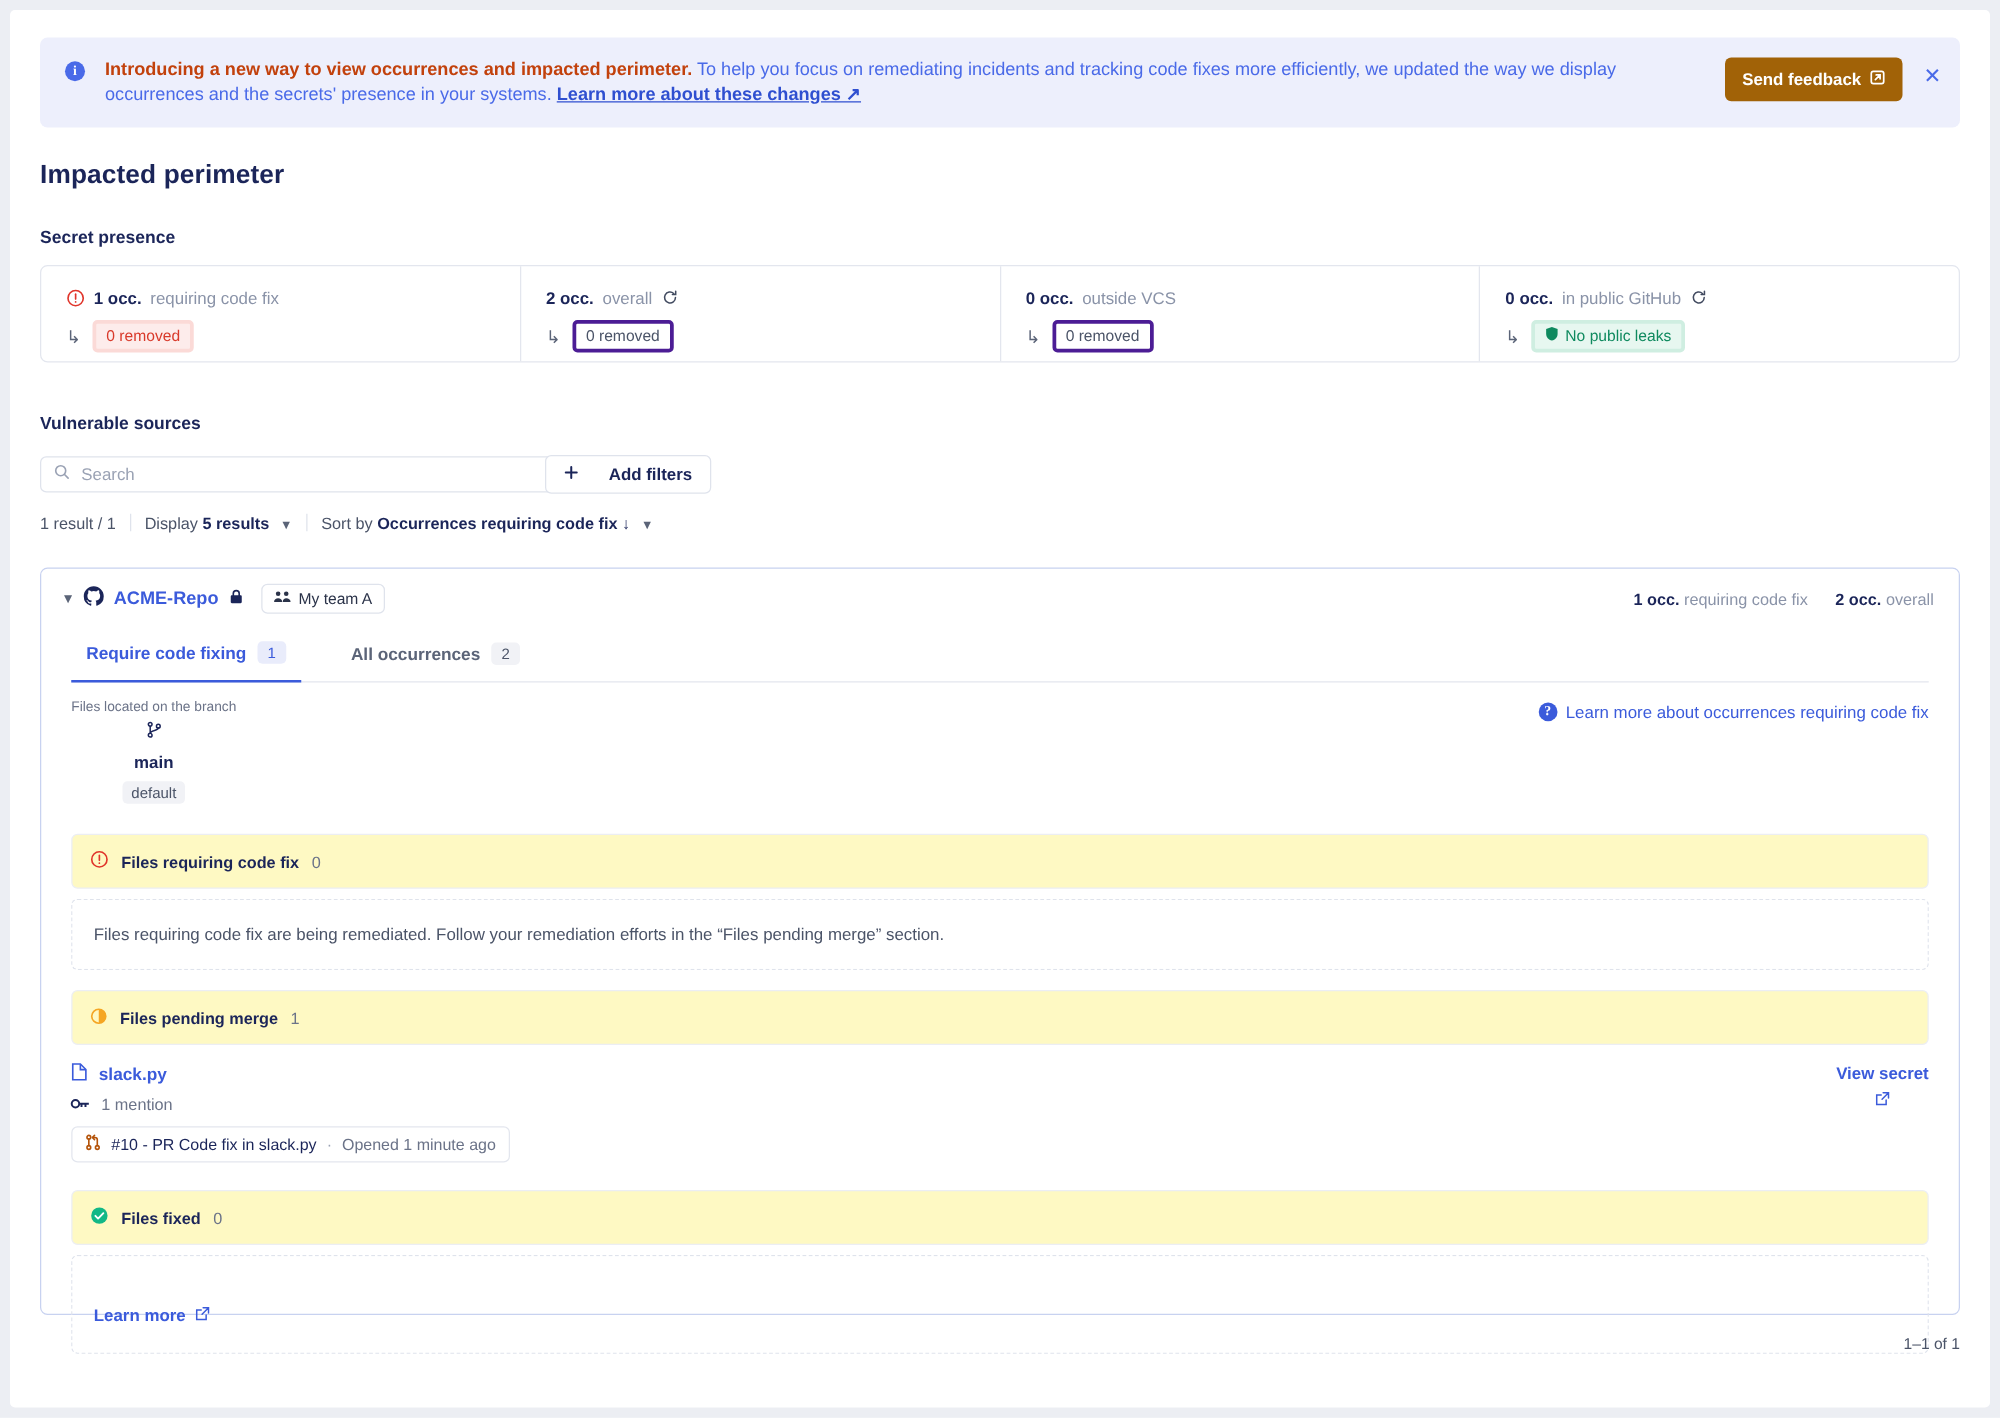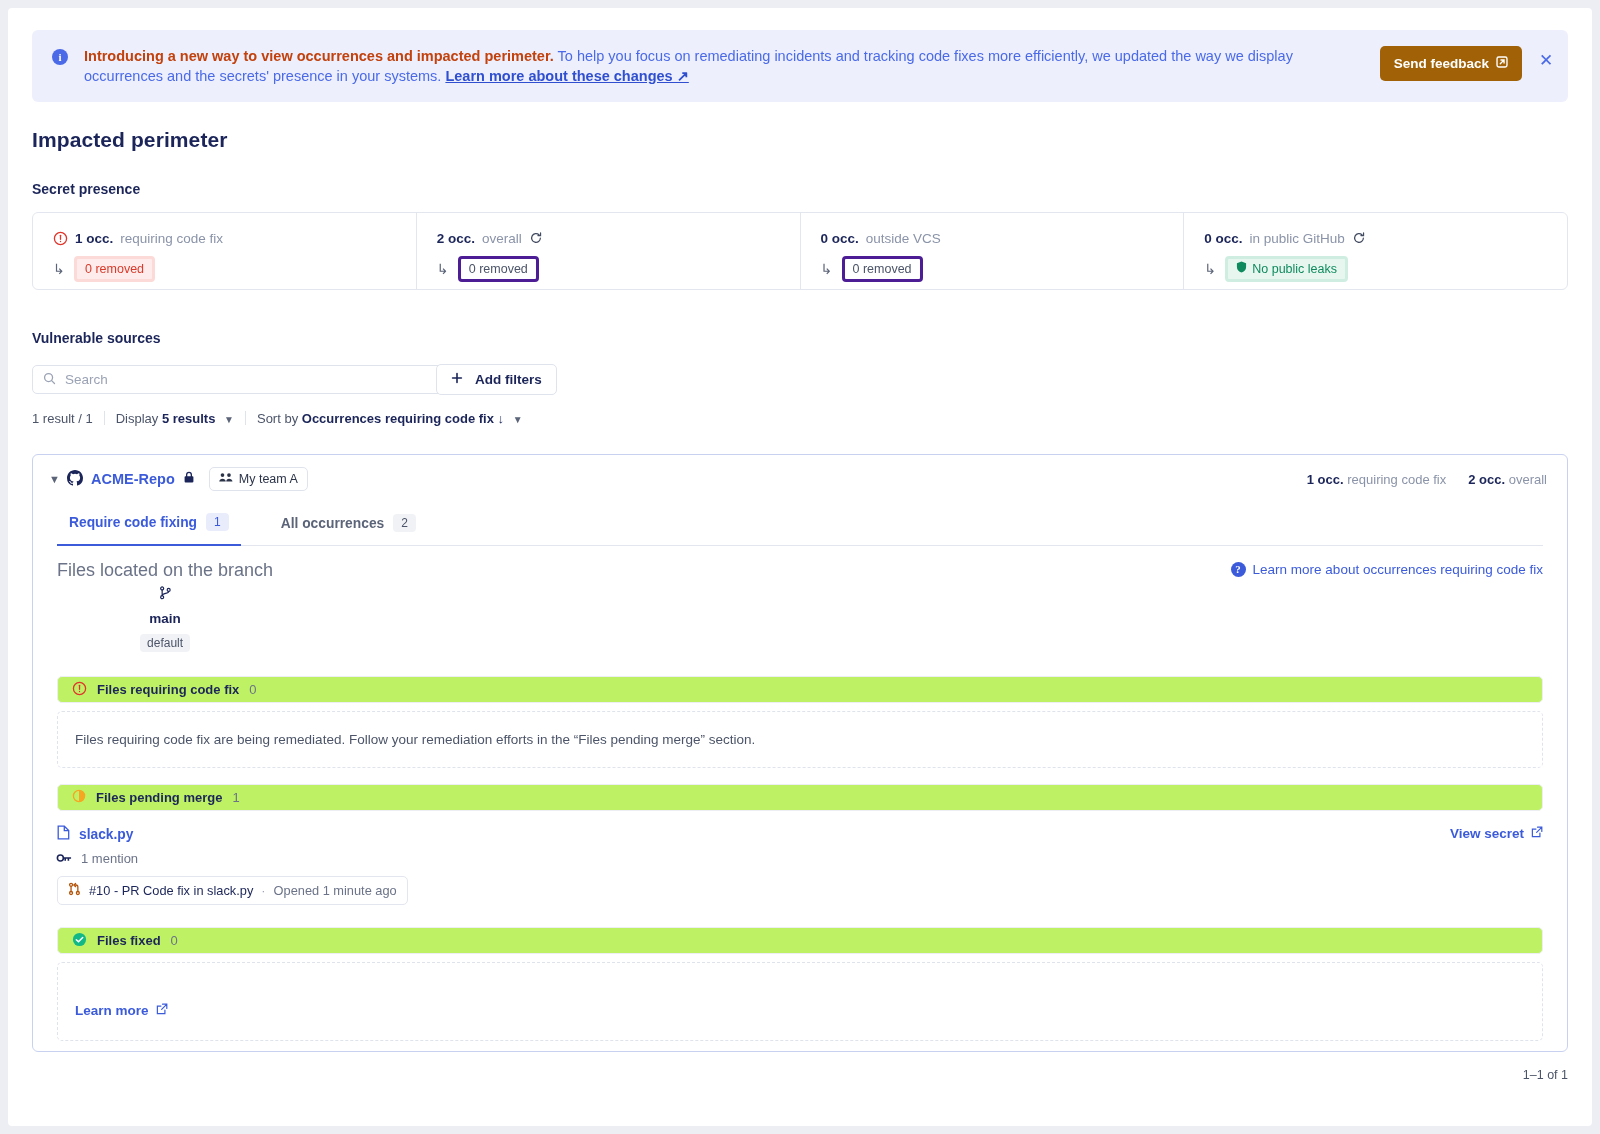--- a/index.html
+++ b/index.html
@@ -203,21 +203,21 @@
   .search-box input::placeholder { color: #9aa2b4; }
   .add-filters {
     position: absolute;
     left: 428px; top: 356px;
     height: 31px;
     border: 1px solid #dfe3ec;
     border-radius: 5px;
     background: #fff;
     display: flex;
     align-items: center;
-    gap: 12px;
+    gap: 24px;
     padding: 0 14px;
     font-size: 13.5px;
     font-weight: 700;
     color: #1b2559;
     cursor: pointer;
     font-family: "Liberation Sans", sans-serif;
   }
   .meta-row {
     position: absolute;
     left: 24px; top: 402px;
@@ -321,21 +321,21 @@
     text-align: center;
   }
   .tab.active .tab-badge { background: #e9ecfb; color: #3b5bdb; }
 
   
   .branch-row {
     margin: 14px 24px 0 24px;
     display: flex;
     align-items: flex-start;
   }
-  .branch-caption { font-size: 18px; color: #6b7388; }
+  .branch-caption { font-size: 11px; color: #6b7388; }
   .branch-line {
     margin-top: 5px;
     display: flex;
     align-items: center;
     gap: 8px;
     font-size: 13.5px;
     color: #1b2559;
     font-weight: 700;
     flex-direction: column;
   }
@@ -365,24 +365,24 @@
     font-size: 11px;
     font-weight: 700;
     line-height: 15px;
     text-align: center;
     font-family: "Liberation Serif", serif;
   }
 
   
   .sec-bar {
     margin: 0 24px;
-    background: #bef264;
+    background: #fef9c3;
     border: 1px solid #eceef3;
     border-radius: 5px;
-    height: 27px;
+    height: 44px;
     display: flex;
     align-items: center;
     gap: 10px;
     padding: 0 14px;
     font-size: 13px;
     color: #1b2559;
     font-weight: 700;
   }
   .sec-bar .cnt { color: #6b7388; font-weight: 400; }
   .empty-box {
@@ -422,27 +422,28 @@
     font-size: 12.8px;
     color: #1b2559;
     background: #fff;
     cursor: pointer;
   }
   .pr-chip .dot { color: #9aa2b4; }
   .pr-chip .ago { color: #6b7388; }
   .view-secret {
     margin-left: auto;
     display: flex;
-    align-items: flex-start;
+    align-items: center;
     gap: 7px;
     font-size: 13.5px;
     font-weight: 700;
     color: #3b5bdb;
     cursor: pointer;
     margin-top: 1px;
+    flex-direction: column;
   }
   .learn-more-link {
     display: inline-flex;
     align-items: center;
     gap: 7px;
     font-size: 13.5px;
     font-weight: 700;
     color: #3b5bdb;
     cursor: pointer;
     margin-top: 20px;

